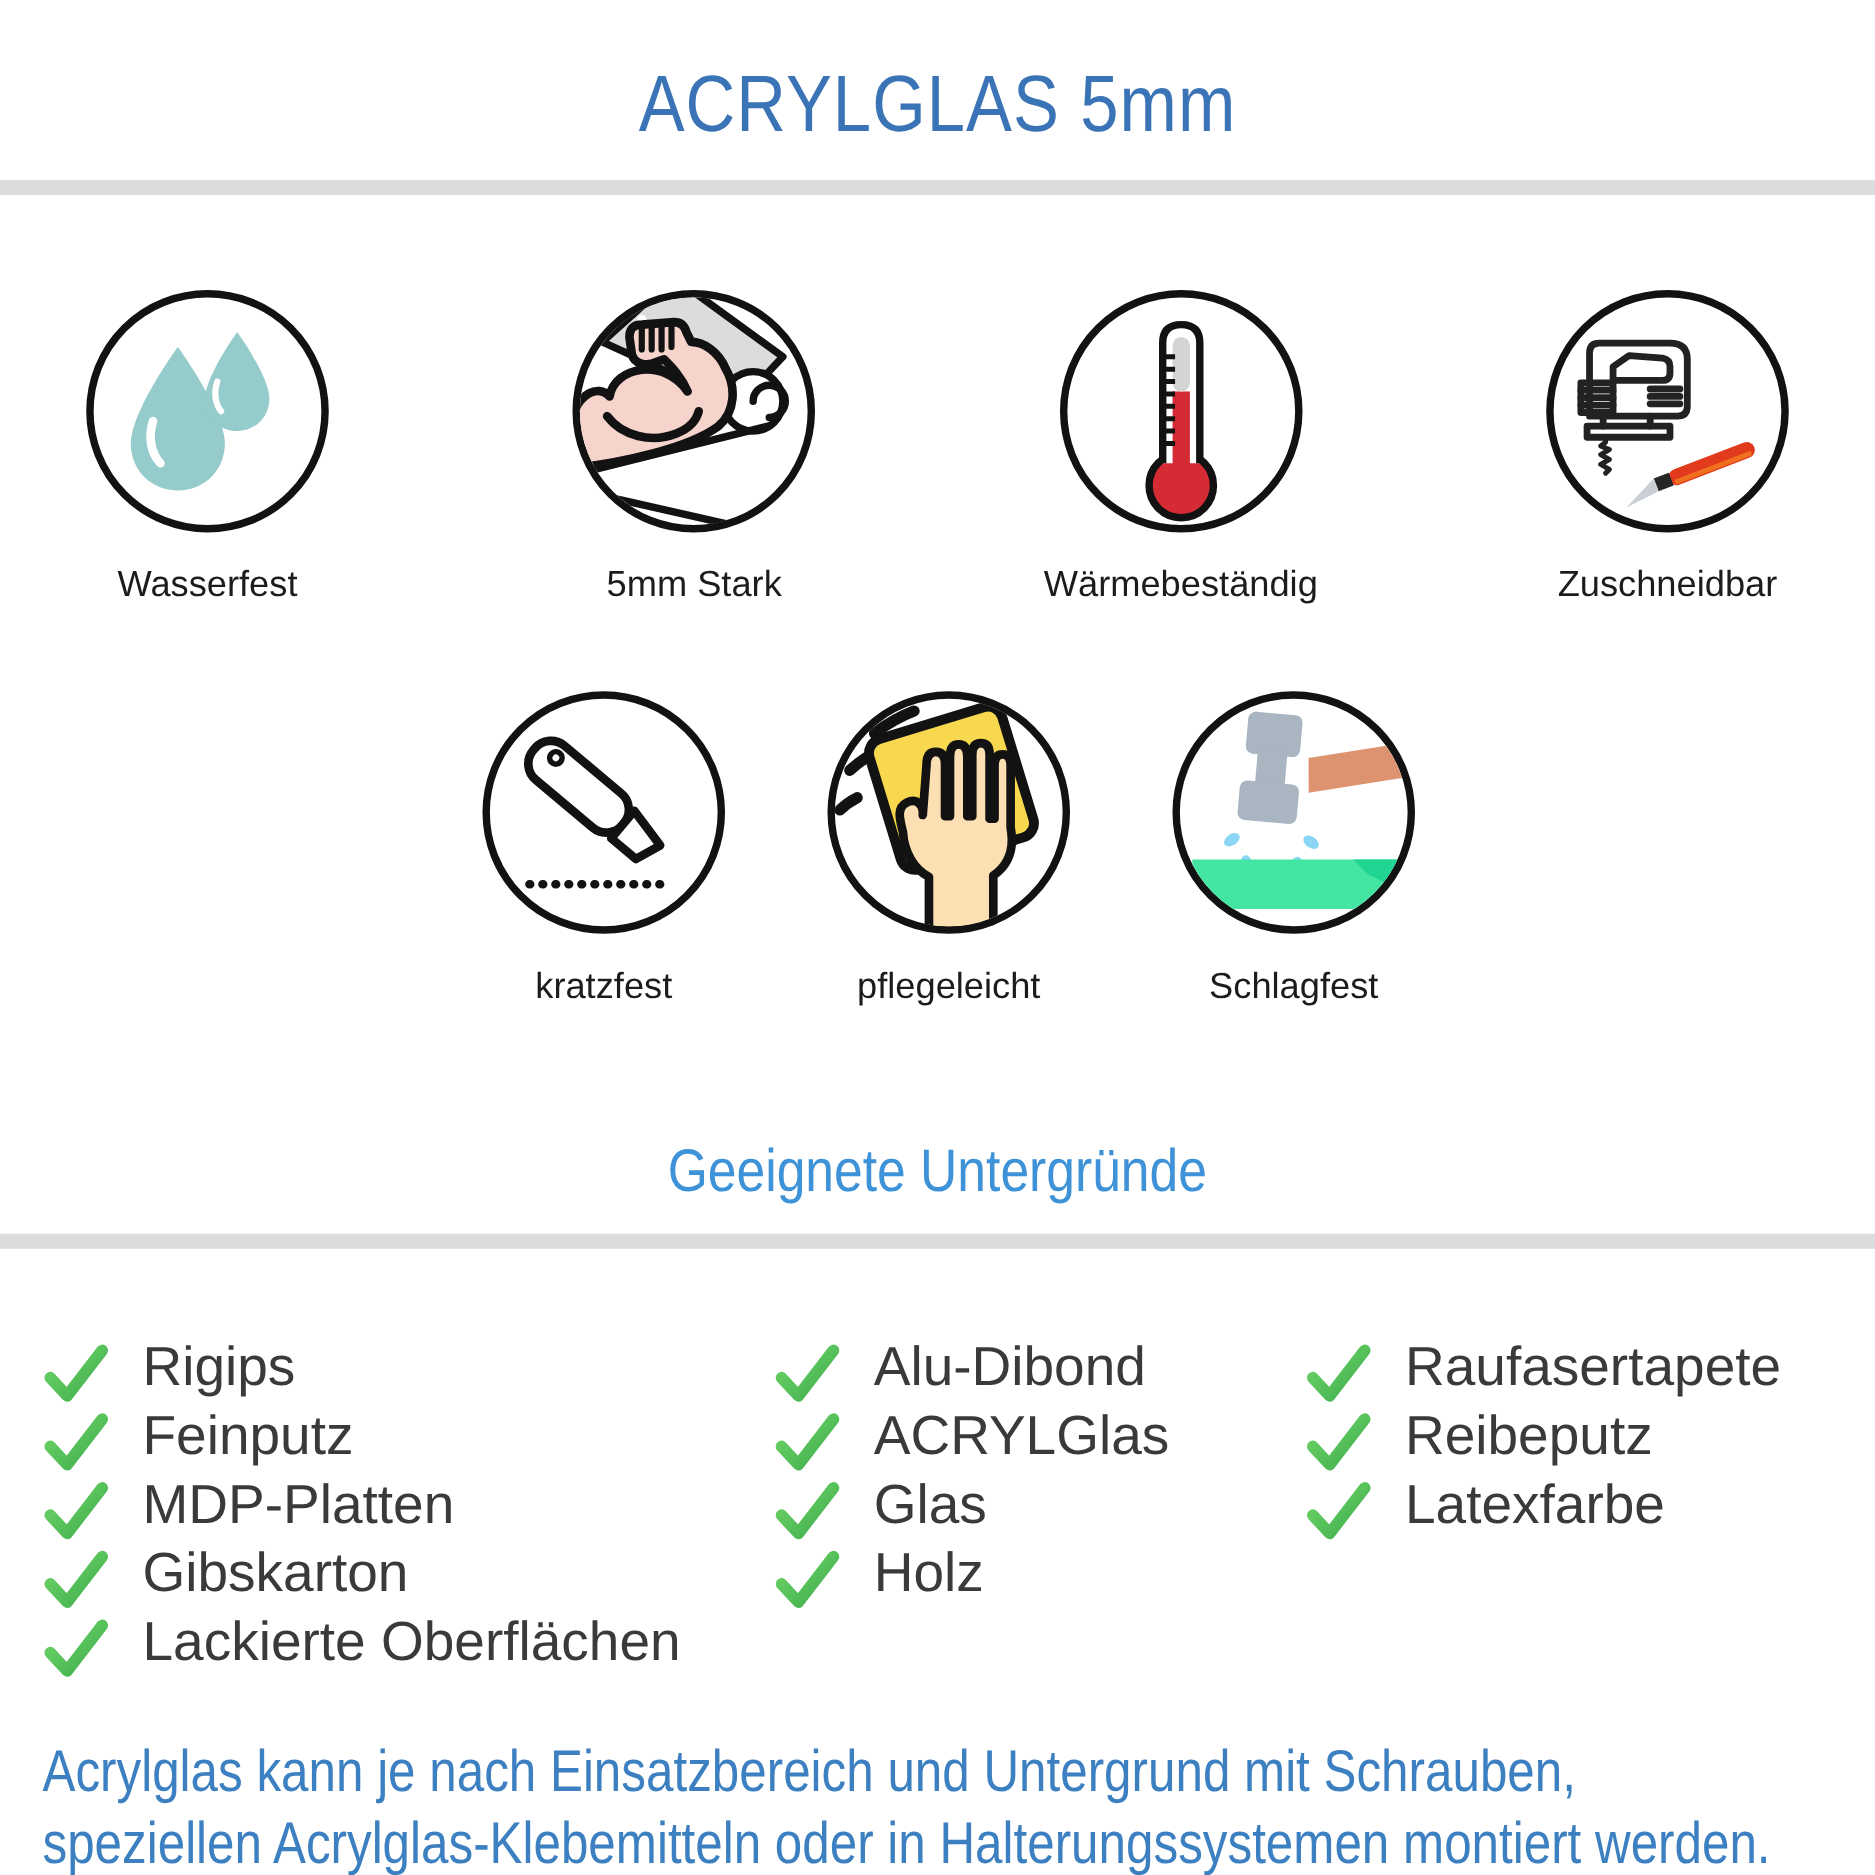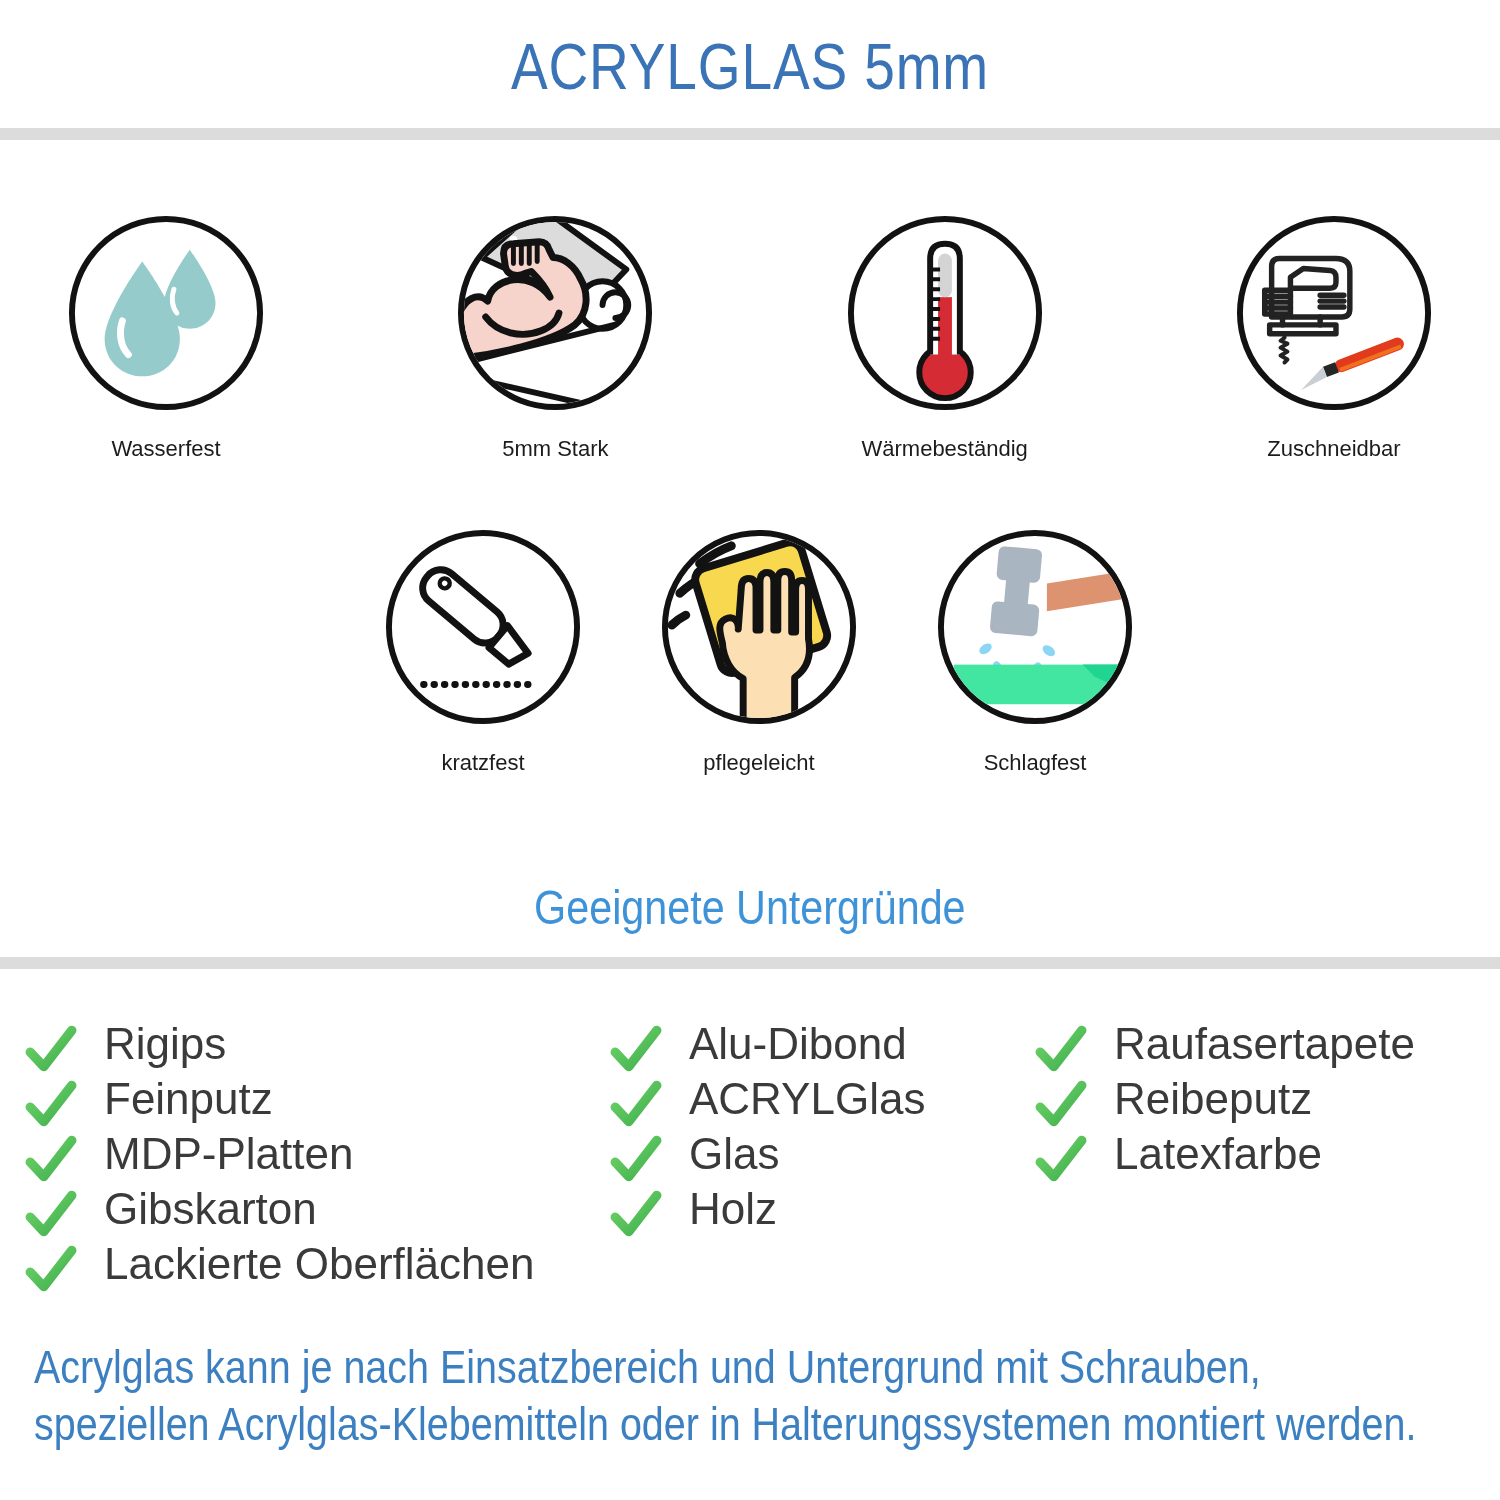--- a/index.html
+++ b/index.html
@@ -4,38 +4,38 @@
 <style>
   html,body{margin:0;padding:0;}
   body{
     width:1500px;height:1500px;background:#ffffff;overflow:hidden;
     font-family:"Liberation Sans", sans-serif;color:#3a3a3a;position:relative;
   }
   .cond{display:inline-block;transform:scaleX(0.86);transform-origin:center;white-space:nowrap;}
   .cond-left{display:inline-block;transform:scaleX(0.84);transform-origin:left center;white-space:nowrap;}
 
   .title-wrap{padding-top:30px;text-align:center;}
-  .page-title{font-size:64px;font-weight:400;color:#3a74b6;margin:0;letter-spacing:1px;}
+  .page-title{font-size:64px;font-weight:400;color:#3a74b6;margin:16px;letter-spacing:1px;}
 
   .bar{width:1500px;height:12px;background:#dcdcdc;}
   .bar-top{margin-top:24px;}
   .bar-mid{margin-top:22px;}
 
   .features{display:flex;}
   .row1{margin-top:74px;justify-content:space-between;padding:0 66px;}
   .row2{margin-top:66px;justify-content:center;gap:76px;margin-left:18px;}
   .feature{width:200px;display:flex;flex-direction:column;align-items:center;}
   .icon-circle{width:198px;height:198px;}
   .icon-circle svg{width:198px;height:198px;display:block;}
-  .feature-label{margin-top:24px;font-size:22px;color:#1c1c1c;white-space:nowrap;text-align:center;}
+  .feature-label{margin-top:24px;font-size:29px;color:#1c1c1c;white-space:nowrap;text-align:center;}
 
   .section-title-wrap{margin-top:104px;text-align:center;}
   .section-title{font-size:48px;font-weight:400;color:#3e92d8;margin:0;}
 
-  .substrates{display:flex;margin-top:52px;padding-left:24px;}
+  .substrates{display:flex;margin-top:72px;padding-left:34px;}
   .col{list-style:none;margin:0;padding:0;}
   .col1{width:585px;}
   .col2{width:425px;}
   .col3{flex:1;}
   .col li{display:flex;align-items:center;margin-bottom:10px;height:45px;}
   .check{width:54px;height:54px;flex:0 0 54px;margin-right:26px;margin-top:8px;}
   .item-label{font-size:44px;color:#3a3a3a;white-space:nowrap;}
 
   .footer{margin-top:42px;padding-left:34px;font-size:47px;color:#3c80c1;line-height:57px;}
 </style>

